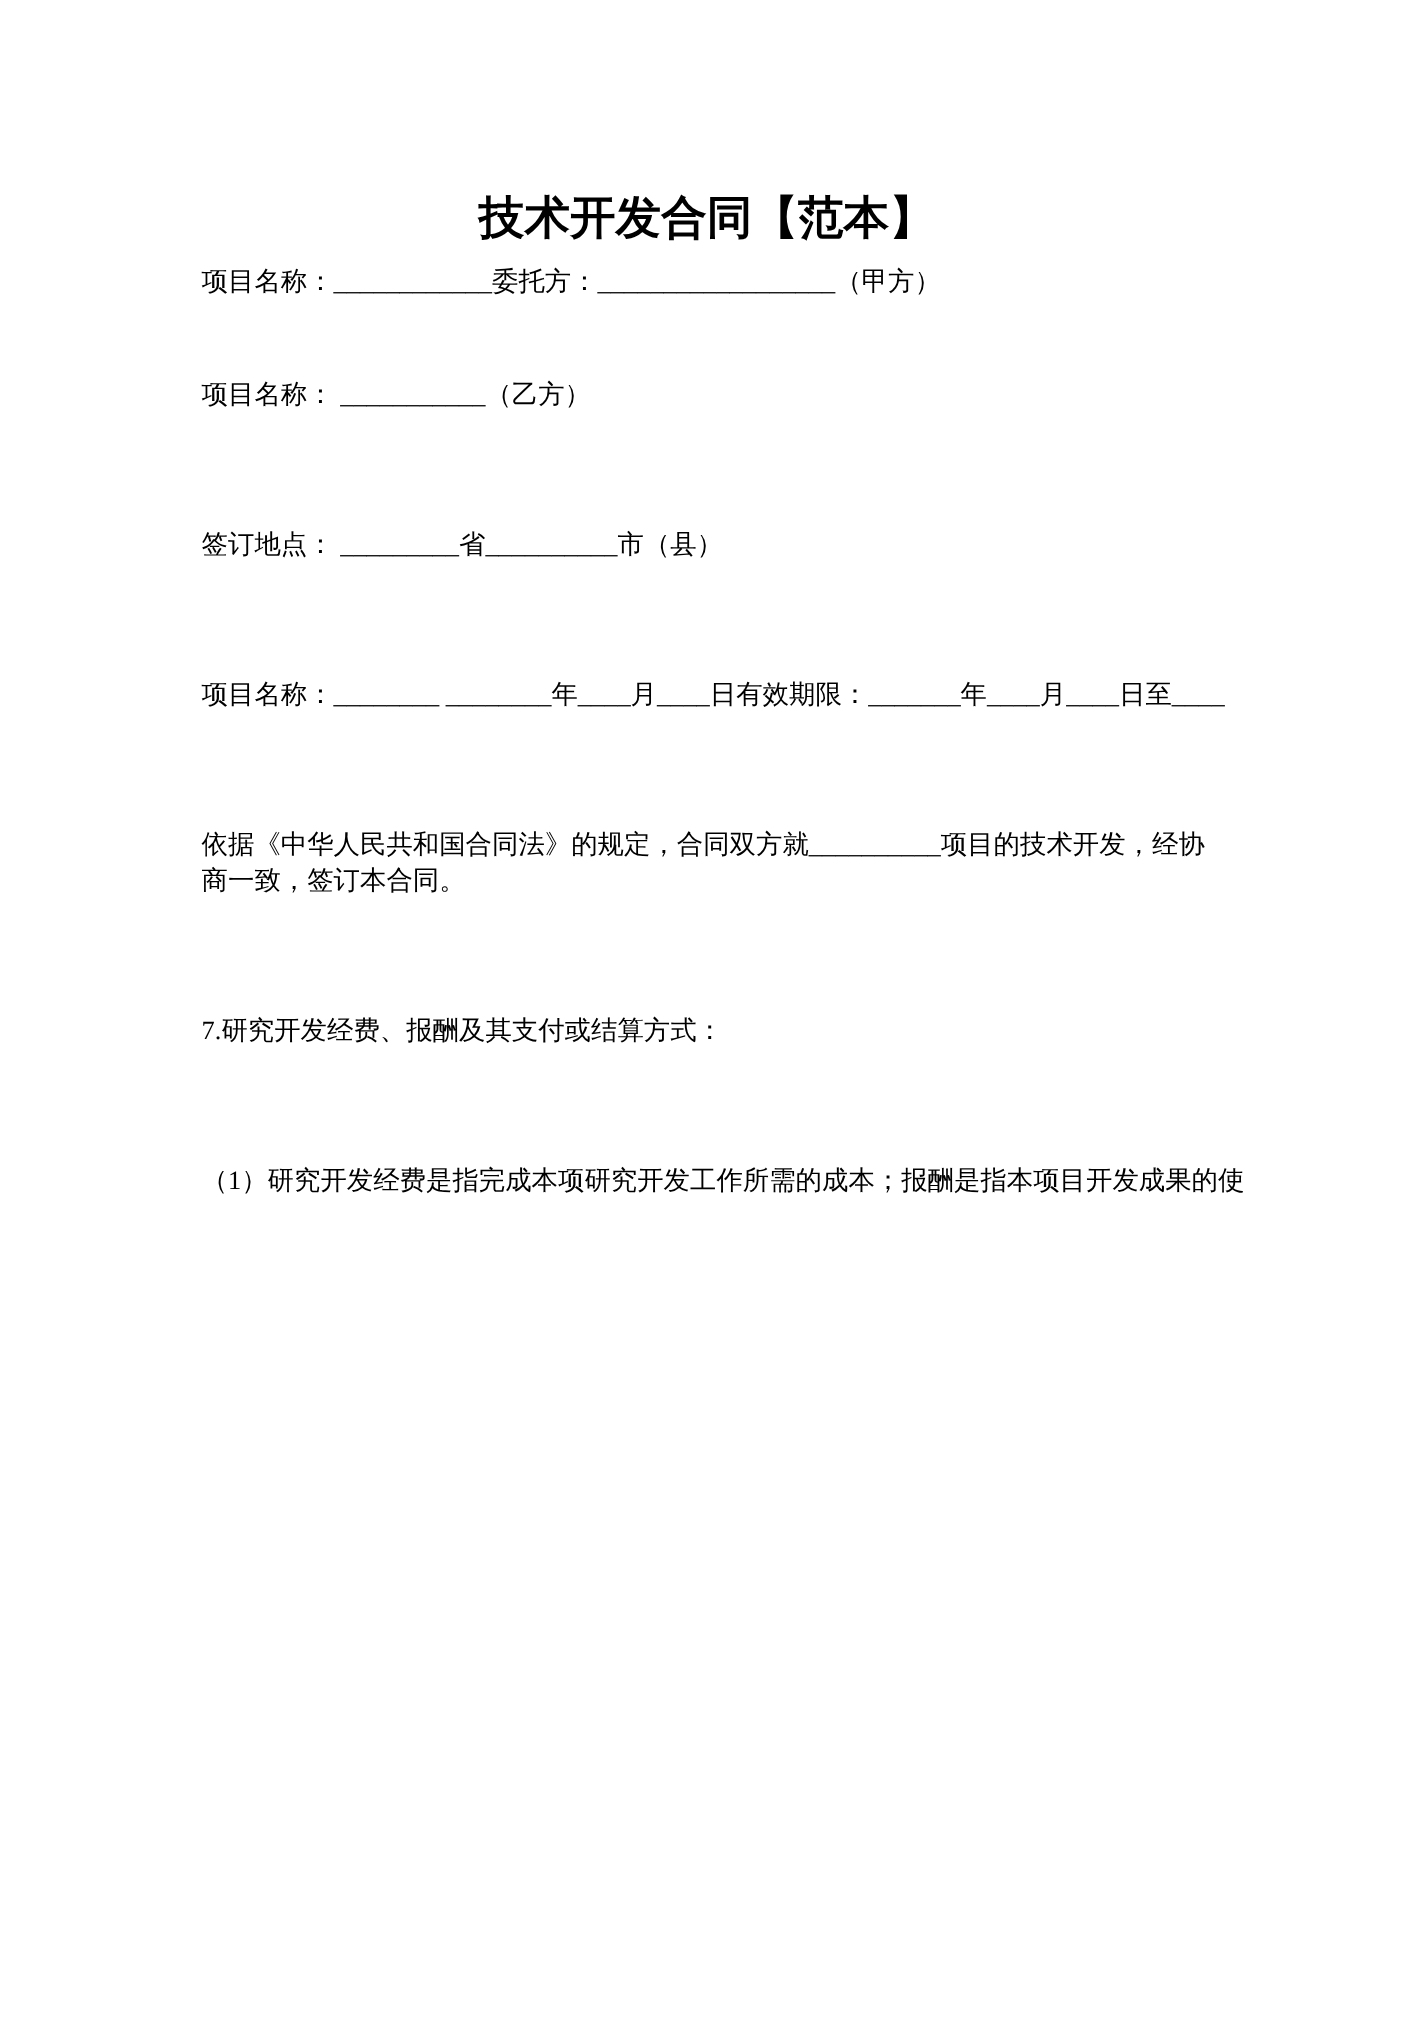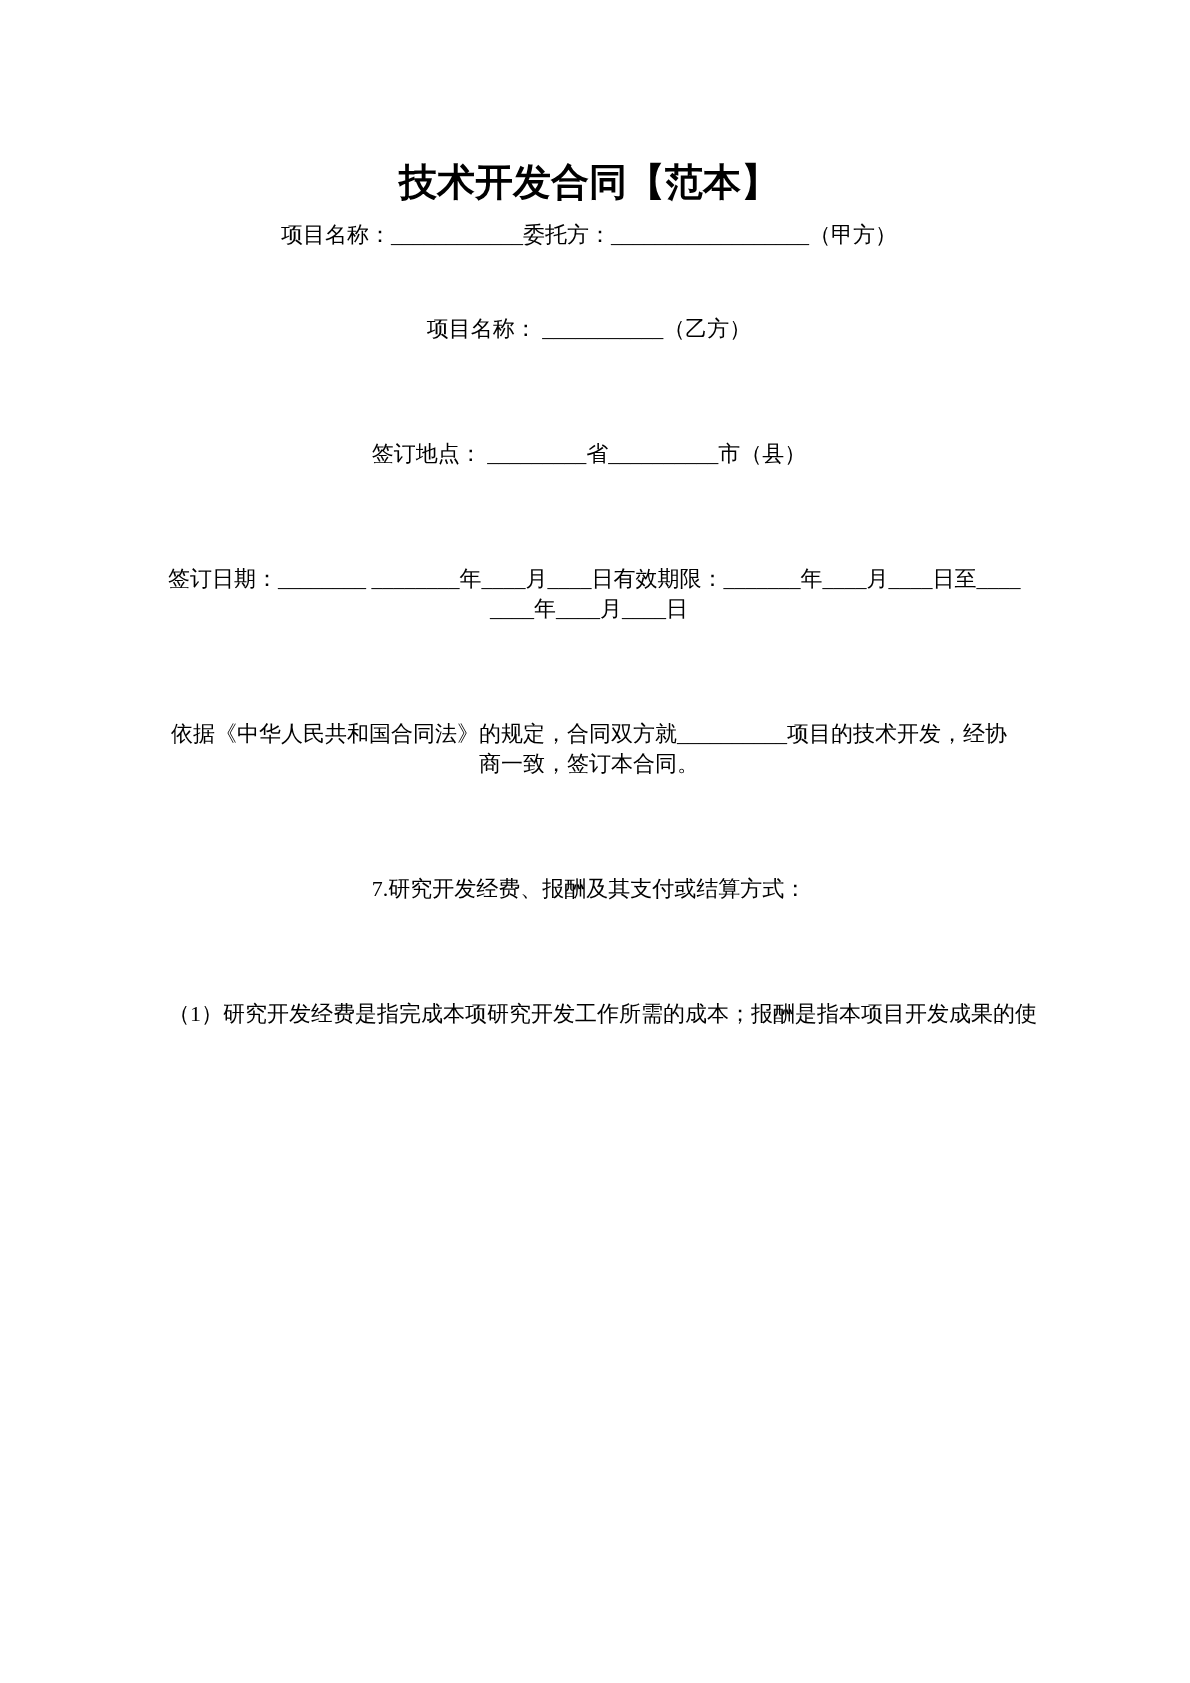--- a/index.html
+++ b/index.html
@@ -29,21 +29,20 @@
   .para {
     margin: 0 0 95px 0;
     font-size: 22px;
     line-height: 30px;
   }
   .para.tight {
     margin-bottom: 64px;
   }
   .line {
     white-space: pre;
-    text-align: center;
   }
 </style>
 </head>
 <body>
 
 <div class="page">
 
   <h1 class="doc-title">技术开发合同【范本】</h1>
 
   <div class="para tight">
@@ -52,22 +51,21 @@
 
   <div class="para">
     <div class="line">项目名称： ___________（乙方）</div>
   </div>
 
   <div class="para">
     <div class="line">签订地点： _________省__________市（县）</div>
   </div>
 
   <div class="para">
-    <div class="line">签订日期：________ ________年____月____日有效期限：_______年____月____日至____</div>
-    <div class="line">____年____月____日</div>
+    <div class="line">项目名称：________ ________年____月____日有效期限：_______年____月____日至____</div>
   </div>
 
   <div class="para">
     <div class="line">依据《中华人民共和国合同法》的规定，合同双方就__________项目的技术开发，经协</div>
     <div class="line">商一致，签订本合同。</div>
   </div>
 
 
 
 

